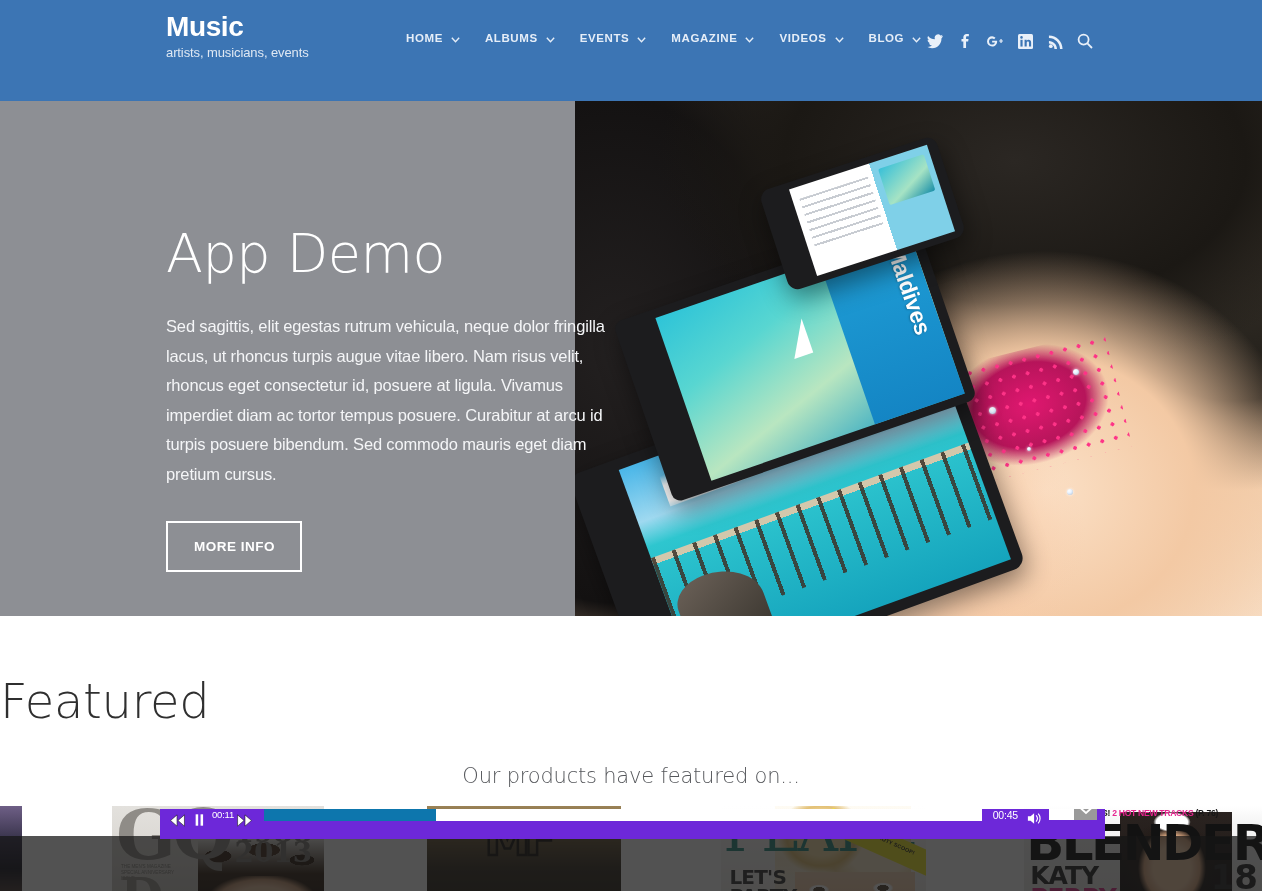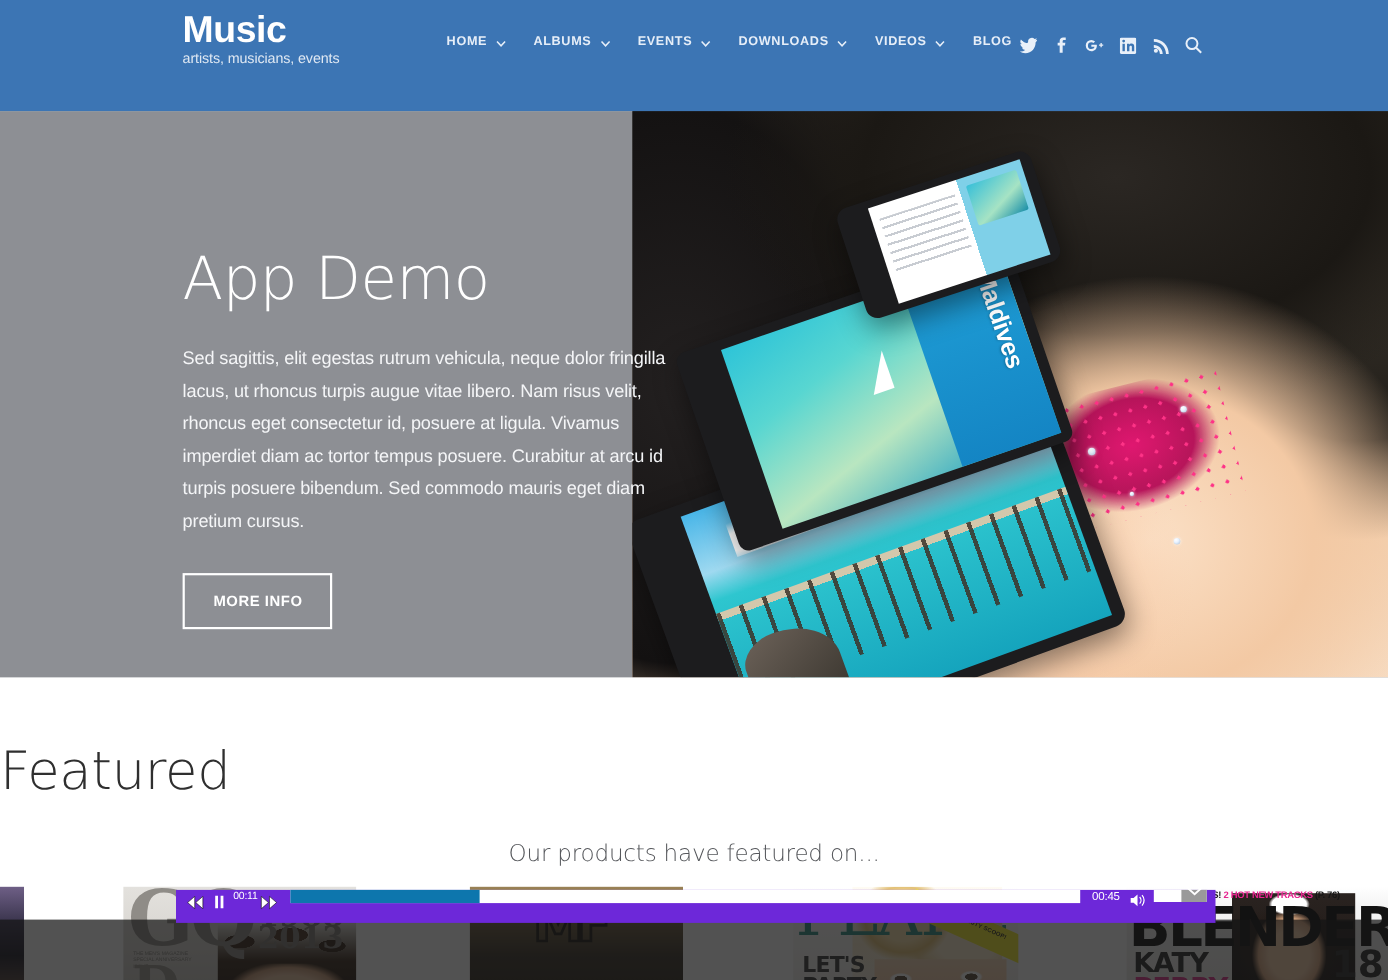--- a/index.html
+++ b/index.html
@@ -20,21 +20,21 @@
   #site-header {
     position: absolute; top: 0; left: 0;
     width: 1262px; height: 101px;
     background: #3c75b4;
     z-index: 30;
   }
   .brand {
     position: absolute; left: 166px; top: 11px;
   }
   .brand-title {
-    font-size: 34px; font-weight: bold; color: #ffffff;
+    font-size: 28px; font-weight: bold; color: #ffffff;
     letter-spacing: -0.4px; line-height: 32px;
   }
   .brand-tagline {
     font-size: 13px; color: #dfe8f3; line-height: 18px;
     margin-top: 1px; letter-spacing: -0.1px;
   }
   #main-nav {
     position: absolute; left: 406px; top: 32px;
     display: flex; align-items: center; gap: 0;
   }
@@ -563,21 +563,21 @@
       </div>
       <div class="nav-item">
         <span>EVENTS</span>
         <span class="nav-caret">
           <svg viewBox="0 0 12 12" width="11" height="11">
               <path d="M2 4 L6 8.4 L10 4" fill="none" stroke="currentColor" stroke-width="1.5"></path>
             </svg>
         </span>
       </div>
       <div class="nav-item">
-        <span>DOWNLOADS</span>
+        <span>MAGAZINE</span>
         <span class="nav-caret">
           <svg viewBox="0 0 12 12" width="11" height="11">
               <path d="M2 4 L6 8.4 L10 4" fill="none" stroke="currentColor" stroke-width="1.5"></path>
             </svg>
         </span>
       </div>
       <div class="nav-item">
         <span>VIDEOS</span>
         <span class="nav-caret">
           <svg viewBox="0 0 12 12" width="11" height="11">

